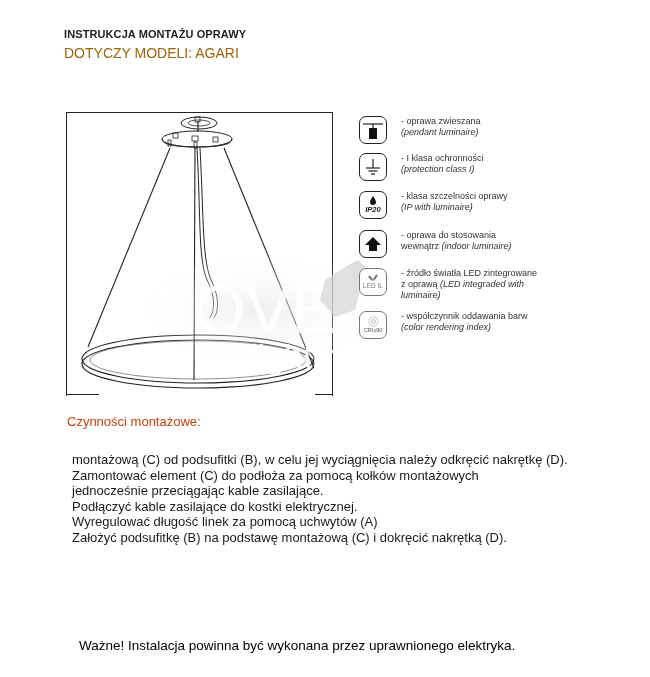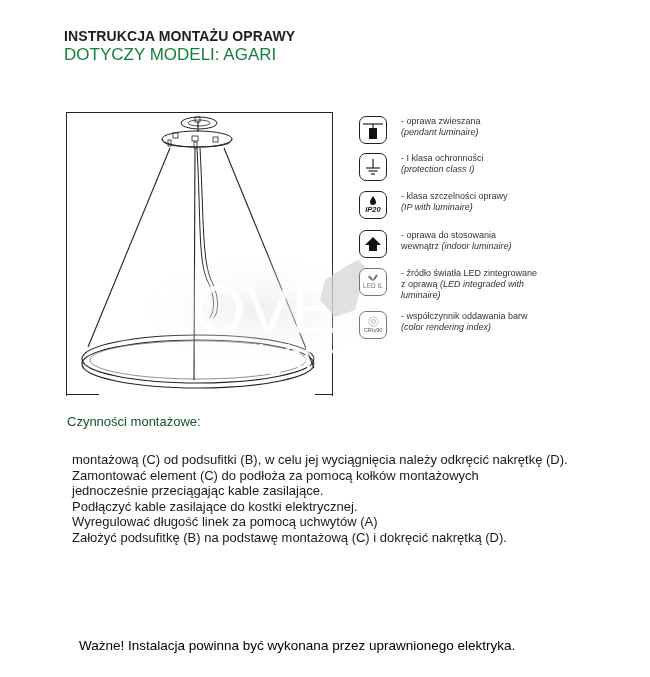--- a/index.html
+++ b/index.html
@@ -2,25 +2,25 @@
 <html><head>
 <meta charset="utf-8">
 <style>
   html, body { margin: 0; padding: 0; background: #ffffff; }
   body {
     width: 650px; height: 677px; position: relative; overflow: hidden;
     font-family: "Liberation Sans", sans-serif; color: #1a1a1a;
   }
   .title {
     position: absolute; left: 64px; top: 28px;
-    font-size: 14px; font-weight: bold; letter-spacing: 0.1px; color: #1e1e1e;
+    font-size: 11px; font-weight: bold; letter-spacing: 0.1px; color: #1e1e1e;
   }
   .subtitle {
     position: absolute; left: 64px; top: 45px;
-    font-size: 17px; color: #15803d;
+    font-size: 14px; color: #a16207;
   }
   .drawing-box {
     position: absolute; left: 66px; top: 112px; width: 265px; height: 283px;
     border-top: 1.5px solid #222; border-left: 1.5px solid #222; border-right: 1.5px solid #222;
   }
   .corner-bl { position: absolute; left: 66px; top: 394px; width: 33px; height: 0; border-top: 1.5px solid #222; }
   .corner-br { position: absolute; left: 315px; top: 394px; width: 17px; height: 0; border-top: 1.5px solid #222; }
   .lamp-svg { position: absolute; left: 66px; top: 112px; }
 
   .watermark {
@@ -36,21 +36,21 @@
     border: 1.5px solid #222; border-radius: 7px; background: #fff;
     display: flex; align-items: center; justify-content: center; box-sizing: border-box;
   }
   .feature .icon.faded { border-color: #777; }
   .feature .text {
     position: absolute; left: 42px; top: 0; font-size: 9px; line-height: 11px; color: #333;
   }
   .feature .text .en { font-style: italic; }
 
   .section-title {
-    position: absolute; left: 67px; top: 414px; font-size: 13px; color: #14532d;
+    position: absolute; left: 67px; top: 414px; font-size: 13px; color: #c2410c;
   }
   .steps {
     position: absolute; left: 72px; top: 452px; width: 540px;
     font-size: 13px; line-height: 15.6px; color: #1a1a1a;
   }
   .steps div { white-space: nowrap; }
   .warning {
     position: absolute; left: 79px; top: 638px; font-size: 13.5px; color: #000000;
   }
 </style>

